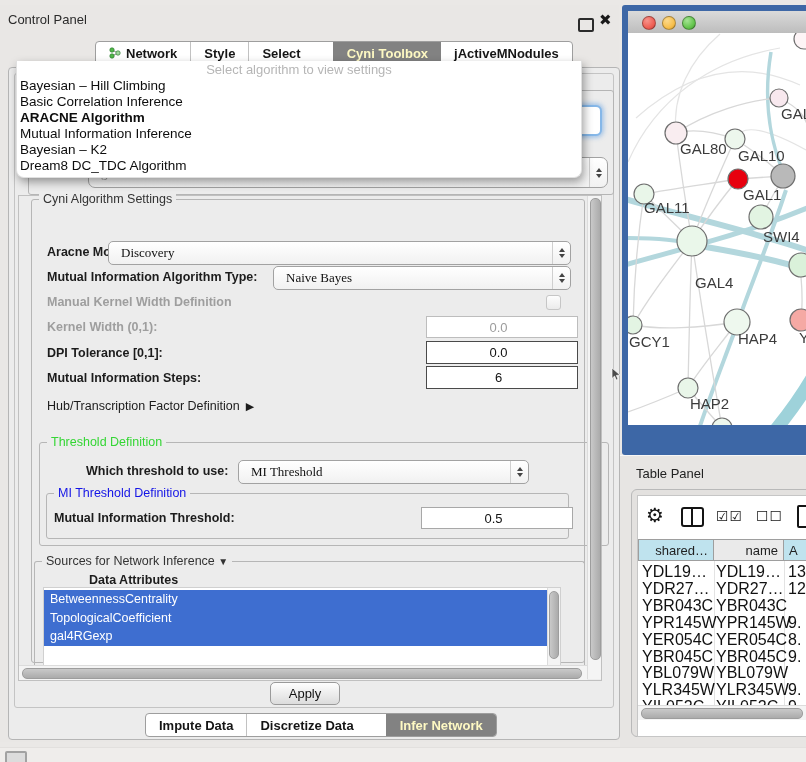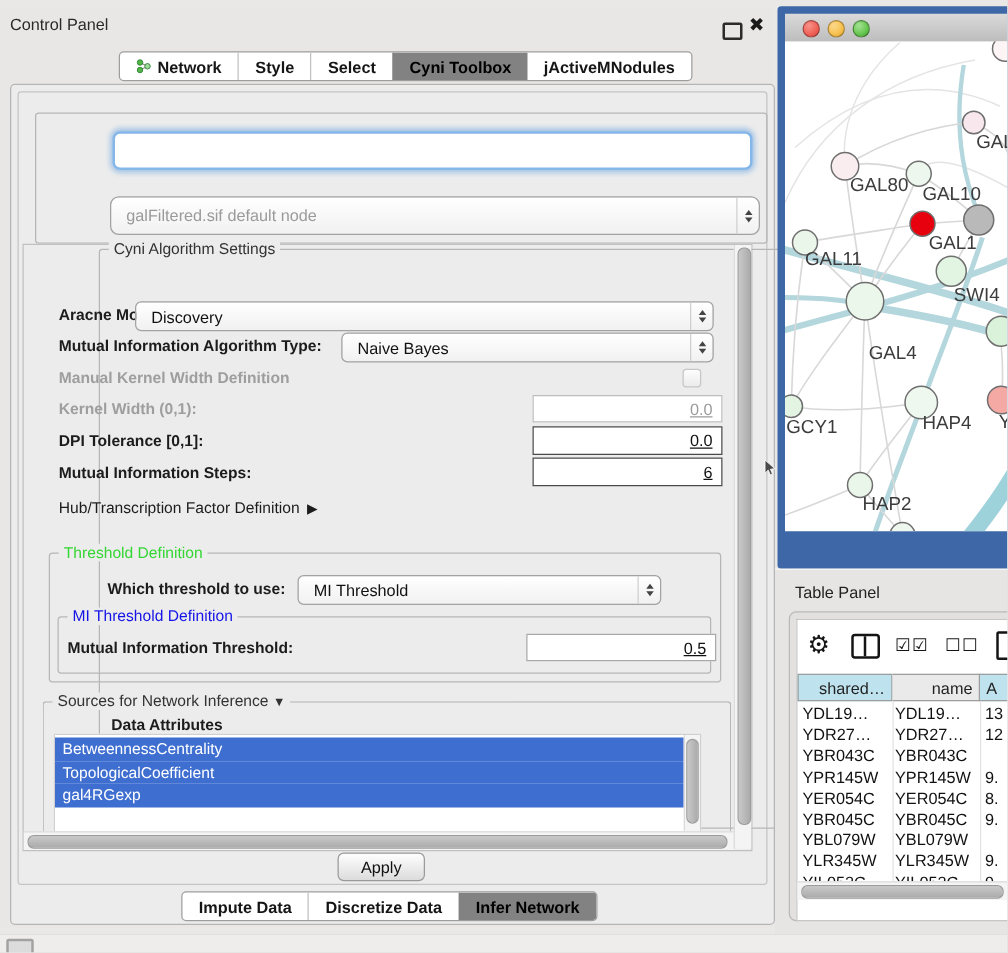--- a/index.html
+++ b/index.html
@@ -10,37 +10,37 @@
   
   #cp-window{left:0;top:5px;width:619px;height:737px;background:#e9e7e5;}
   #cp-title{left:8px;top:7px;font-size:13px;color:#2a2a2a;}
   #cp-float{left:578px;top:13px;width:12px;height:10px;border:2px solid #2b2b2b;border-radius:2px;background:transparent;}
   #cp-close{left:599px;top:6px;font-size:15px;font-weight:900;color:#1a1a1a;}
 
   
   .segbar{display:flex;align-items:stretch;background:#fff;border:1px solid #9e9e9e;border-radius:4px;overflow:hidden;height:22px;}
   .seg{display:flex;align-items:center;padding:0 13px;font-size:13px;font-weight:600;color:#151515;border-left:1px solid #c2c2c2;white-space:nowrap;}
   .seg:first-child{border-left:none;text-align:right;}
-  .seg.dark{background:#828282;color:#000000;border-left:1px solid #828282;}
+  .seg.dark{background:#828282;color:#fef9c3;border-left:1px solid #828282;margin-left:19px;}
   .seg.dark + .seg{border-left:none;}
   #top-tabs{left:95px;top:36px;}
   #bottom-tabs{left:145px;top:708px;}
   .net-ico{width:12px;height:12px;margin-right:5px;}
 
   
   #cp-outer{left:8px;top:62px;width:610px;height:671px;background:#ececec;border:1px solid #b5b5b5;border-radius:4px;}
   #cp-inner{left:14px;top:68px;width:598px;height:633px;background:#ececec;border:1px solid #c4c4c4;border-radius:3px;}
 
   
   #behind-group{left:28px;top:85px;width:584px;height:103px;border:1px solid #b5b5b5;border-radius:3px;}
   #algo-combo-behind{left:90px;top:100px;width:508px;height:27px;border-radius:6px;background:#fff;
     border:2px solid #85b7e8;box-shadow:0 0 4px 2px rgba(110,165,225,.55);}
   .combo{background:linear-gradient(#ffffff,#f1f1f1);border:1px solid #a2a2a2;border-radius:5px;
     display:flex;align-items:center;font-size:13px;color:#111;}
-  .combo .cval{padding-left:12px;flex:1;white-space:nowrap;overflow:hidden;}
+  .combo .cval{padding-left:12px;flex:1;white-space:nowrap;overflow:hidden;font-family:Liberation Serif, serif;}
   .combo .carr{width:17px;align-self:stretch;border-left:1px solid #cfcfcf;display:flex;flex-direction:column;justify-content:center;align-items:center;gap:2px;}
   .tri-up{width:0;height:0;border-left:3.5px solid transparent;border-right:3.5px solid transparent;border-bottom:4.5px solid #444;}
   .tri-dn{width:0;height:0;border-left:3.5px solid transparent;border-right:3.5px solid transparent;border-top:4.5px solid #444;}
   #tabledata-combo{left:88px;top:152px;width:518px;height:29px;border-radius:7px;}
   #tabledata-combo .cval{color:#9a9a9a;}
 
   
   #algo-popup{left:16px;top:56px;width:564px;height:116px;background:#fff;z-index:40;
     border-radius:0 0 8px 8px;box-shadow:2px 4px 10px rgba(0,0,0,.38);border:1px solid #e0e0e0;border-top:none;}
   #algo-popup .prompt{height:17px;line-height:17px;text-align:center;font-size:13px;color:#b6b6b6;}
@@ -55,21 +55,21 @@
   .hthumb{position:absolute;border-radius:5px;background:linear-gradient(#c9c9c9,#ababab);border:1px solid #9d9d9d;}
 
   
   .group{position:absolute;border:1px solid #b6b6b6;border-radius:3px;}
   .gtitle{position:absolute;top:-8px;left:7px;background:#ececec;padding:0 4px;font-size:12.5px;color:#333;white-space:nowrap;}
   .gtitle.blue{color:#1414e6;}
   .gtitle.green{color:#34d634;}
   .lbl{position:absolute;font-size:12.5px;font-weight:700;color:#1c1c1c;white-space:nowrap;}
   .lbl.dis{color:#9e9e9e;}
   .field{position:absolute;background:#fff;border:1px solid #a8a8a8;font-size:13px;color:#111;
-    display:flex;align-items:center;justify-content:flex-end;padding-right:7px;text-decoration:underline;}
+    display:flex;align-items:center;justify-content:center;padding-right:7px;}
   .field.strong{border:1.5px solid #4a4a4a;}
   .field.dis{color:#9c9c9c;border:1px solid #bdbdbd;}
   .checkbox{position:absolute;width:13px;height:13px;border:1px solid #c6c6c6;border-radius:3px;background:linear-gradient(#fdfdfd,#ebebeb);}
   .arrow-glyph{font-size:11px;position:relative;top:0px;margin-left:6px;}
 
   
   #attr-list{left:42px;top:581px;width:516px;height:77px;background:#fff;border:1px solid #d0d0d0;overflow:hidden;}
   .attr-item{height:18.5px;line-height:18.5px;width:503px;background:#3e6ed0;color:#fff;font-size:12.5px;padding-left:6px;box-sizing:border-box;}
   .attr-item:first-child{margin-top:2px;}
 
@@ -91,21 +91,21 @@
   .tb-ico{position:absolute;color:#141414;}
   #ico-split{width:19px;height:16px;border:2.5px solid #141414;border-radius:3px;}
   #ico-split:before{content:"";position:absolute;left:7.5px;top:0;width:2.5px;height:16px;background:#141414;}
   #ico-doc{width:14px;height:19px;border:2.5px solid #141414;border-radius:2px;background:#fff;}
   .th{position:absolute;height:22px;font-size:13px;color:#222;display:flex;align-items:center;box-sizing:border-box;
     border-top:1px solid #9e9e9e;border-bottom:1px solid #9e9e9e;border-right:1px solid #9e9e9e;}
   .th.blue{background:#bfe3ee;}
   .th.gray{background:#eaeaea;}
   .th.right{justify-content:flex-end;padding-right:5px;}
   .tbody-col-line{position:absolute;width:1px;background:#e3e3e3;}
-  .tr-cell{position:absolute;font-size:13px;color:#111;white-space:nowrap;}
+  .tr-cell{position:absolute;font-size:16px;color:#111;white-space:nowrap;}
   #tp-rows{left:638px;top:561px;width:168px;height:144px;overflow:hidden;}
 
   
   #mini-win{left:5px;top:751px;width:18px;height:14px;border:2px solid #a2a2a2;border-radius:2px;background:#dcdcdc;}
   #bottom-strip{left:0;top:747px;width:806px;height:15px;background:#efedeb;border-top:1px solid #e2e0de;}
   #cursor{left:611px;top:368px;}
 </style>
 </head>
 <body>
 
@@ -149,21 +149,21 @@
     <div class="abs combo" id="tabledata-combo">
       <span class="cval">galFiltered.sif default node</span>
       <span class="carr">
           <span class="tri-up"></span>
           <span class="tri-dn"></span>
         </span>
     </div>
 
     <div class="abs" id="scrollwrap">
 
-      <div class="group" style="left:12px;top:3px;width:552px;height:462px;margin-left:48px;">
+      <div class="group" style="left:12px;top:3px;width:552px;height:462px;">
         <span class="gtitle">Cyni Algorithm Settings</span>
       </div>
 
       <span class="lbl" style="left:28px;top:49px;">Aracne Mode:</span>
       <div class="combo" style="position:absolute;left:89px;top:45px;width:461px;height:22px;">
         <span class="cval">Discovery</span>
         <span class="carr">
             <span class="tri-up"></span>
             <span class="tri-dn"></span>
           </span>
@@ -188,21 +188,21 @@
         </div>
       <span class="lbl" style="left:28px;top:175px;">Mutual Information Steps:</span>
       <div class="field strong" style="left:407px;top:170px;width:143px;height:21px;">
           <span>6</span>
         </div>
 
       <div class="abs" style="left:28px;top:203px;font-size:12.5px;color:#1c1c1c;">
         <span>Hub/Transcription Factor Definition</span><span class="arrow-glyph">▶</span>
       </div>
 
-      <div class="group" style="left:20px;top:246px;width:536px;height:102px;">
+      <div class="group" style="left:20px;top:246px;width:536px;height:102px;padding-left:32px;">
         <span class="gtitle green">Threshold Definition</span>
       </div>
       <span class="lbl" style="left:67px;top:268px;">Which threshold to use:</span>
       <div class="combo" style="position:absolute;left:219px;top:264px;width:289px;height:22px;">
         <span class="cval">MI Threshold</span>
         <span class="carr">
             <span class="tri-up"></span>
             <span class="tri-dn"></span>
           </span>
       </div>
@@ -244,20 +244,29 @@
           <span>Impute Data</span>
         </div>
       <div class="seg">
           <span>Discretize Data</span>
         </div>
       <div class="seg dark">
           <span>Infer Network</span>
         </div>
     </div>
 
+    <div class="abs" id="algo-popup">
+      <div class="prompt">Select algorithm to view settings</div>
+      <div class="item">Bayesian – Hill Climbing</div>
+      <div class="item">Basic Correlation Inference</div>
+      <div class="item bold">ARACNE Algorithm</div>
+      <div class="item">Mutual Information Inference</div>
+      <div class="item">Bayesian – K2</div>
+      <div class="item">Dream8 DC_TDC Algorithm</div>
+    </div>
   </div>
 
   <div class="abs" id="net-frame"></div>
   <div class="abs" id="net-titlebar">
     <div class="tl" style="left:14px;background:radial-gradient(circle at 35% 30%,#f7938b,#ef6156 60%,#c9423c);"></div>
     <div class="tl" style="left:34px;background:radial-gradient(circle at 35% 30%,#fbd98c,#f7c04e 60%,#d69c2c);"></div>
     <div class="tl" style="left:54px;background:radial-gradient(circle at 35% 30%,#a5e394,#66c64f 60%,#459a33);"></div>
   </div>
   <div class="abs" id="net-canvas">
     <svg width="178" height="392" viewBox="628 33 178 392">

